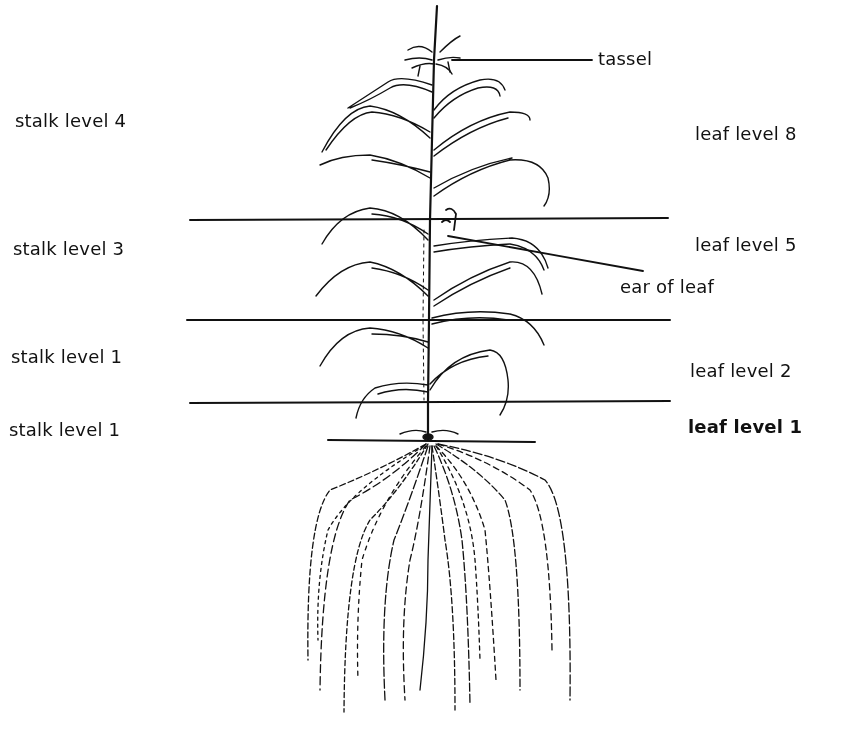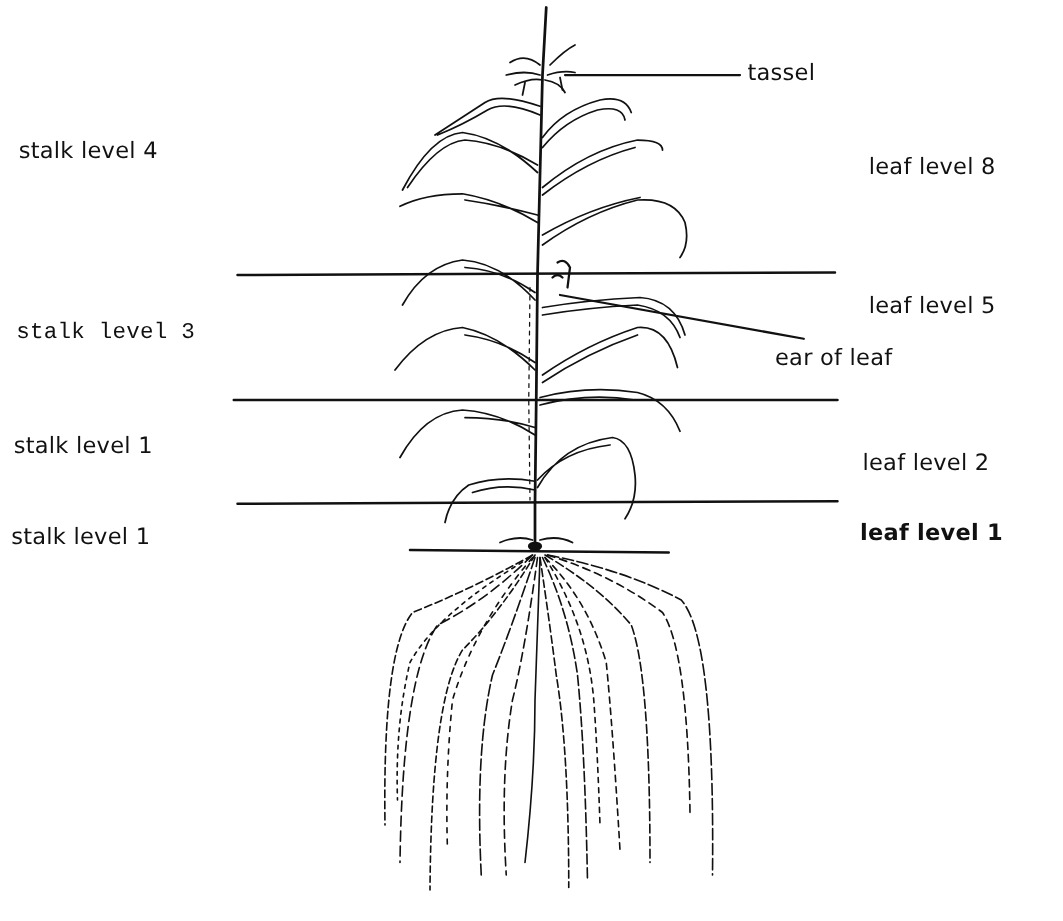--- a/index.html
+++ b/index.html
@@ -81,21 +81,21 @@
         <path d="M438 444 Q490 460 530 490 Q550 520 552 650" stroke-dasharray="6 4"></path>
         <path d="M438 444 Q500 456 545 480 Q572 510 570 700" stroke-dasharray="9 3"></path>
         <path d="M436 446 Q470 500 475 560 Q478 600 480 660" stroke-dasharray="4 4"></path>
         <path d="M426 446 Q380 500 362 560 Q356 620 358 680" stroke-dasharray="4 5"></path>
         <path d="M424 446 Q350 490 328 530 Q316 580 318 640" stroke-dasharray="3 4"></path>
       </g>
     </g>
   </svg>
 
   <div class="lbl" style="left:15px; top:112px;">stalk level 4</div>
-  <div class="lbl" style="left:13px; top:257px;font-family:Liberation Mono, monospace;">stalk level 3</div>
+  <div class="lbl" style="left:13px; top:240px;">stalk level 3</div>
   <div class="lbl" style="left:11px; top:348px;">stalk level 1</div>
   <div class="lbl" style="left:9px; top:421px;text-align:right;">stalk level 1</div>
 
   <div class="lbl" style="left:695px; top:125px;">leaf level 8</div>
   <div class="lbl" style="left:695px; top:236px;">leaf level 5</div>
   <div class="lbl" style="left:690px; top:362px;">leaf level 2</div>
   <div class="lbl" style="left:688px; top:418px;font-weight:bold;">leaf level 1</div>
 
   <div class="lbl" style="left:598px; top:50px;">tassel</div>
   <div class="lbl" style="left:620px; top:278px;">ear of leaf</div>

